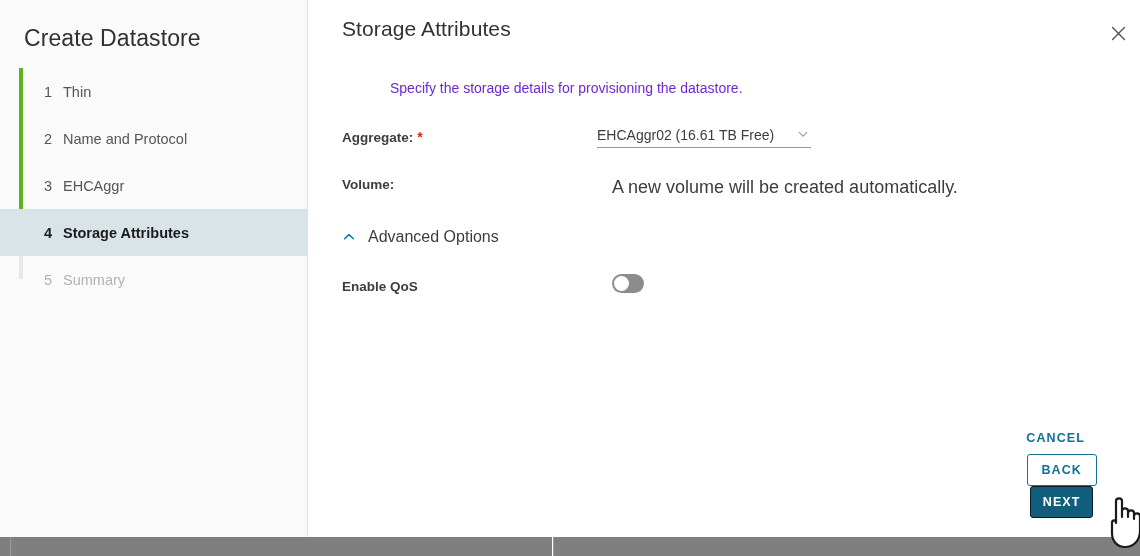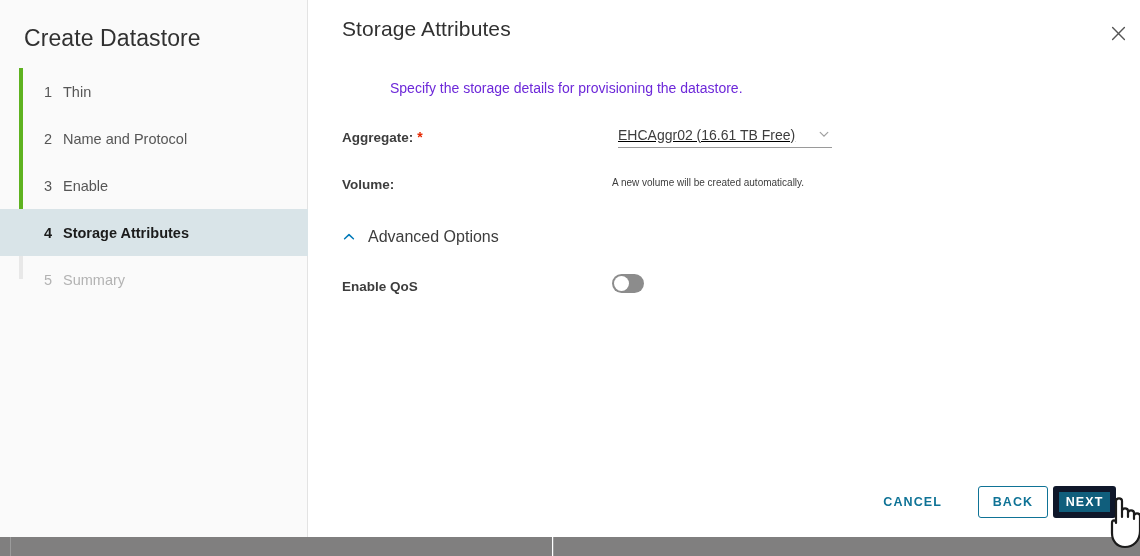--- a/index.html
+++ b/index.html
@@ -72,29 +72,28 @@
   .form { position:absolute; left:34px; top:126px; width:760px; }
   .row { position:relative; height:48px; }
   .f-label {
     position:absolute; left:0; top:3px;
     font-size:13.5px; font-weight:700; color:#3d3d3d;
     white-space:nowrap;
   }
   .req { color:#e62700; font-weight:700; margin-left:4px; font-size:14px; }
   .f-static {
     position:absolute; left:270px; top:3px;
-    font-size:10px; color:#3d3d3d; white-space:nowrap;
+    font-size:18px; color:#3d3d3d; white-space:nowrap;
   }
   .select {
-    position:absolute; left:276px; top:-4px;
+    position:absolute; left:255px; top:-4px;
     width:214px; height:26px;
     border-bottom:1px solid #9a9a9a;
     display:flex; align-items:center; justify-content:space-between;
     cursor:pointer;
-    text-decoration:underline;
   }
   .select .val { font-size:14px; color:#3d3d3d; white-space:nowrap; }
   .select .chev { color:#a0a0a0; margin-right:2px; }
   .advanced {
     position:absolute; left:34px; top:228px;
     display:flex; align-items:center; gap:12px; cursor:pointer;
   }
   .advanced .tw { color:#0079b8; display:flex; align-items:center; }
   .advanced .atxt { font-size:16px; color:#3d3d3d; }
   .adv-form { position:absolute; left:34px; top:276px; width:760px; }
@@ -104,38 +103,38 @@
     background:#8c8c8c; cursor:pointer;
   }
   .toggle .knob {
     position:absolute; left:2px; top:2px;
     width:15px; height:15px; border-radius:50%;
     background:#ffffff;
   }
   
   .footer {
     position:absolute; right:24px; bottom:19px;
-    display:flex; align-items:center; gap:5px;
+    display:flex; align-items:center; gap:0;flex-direction:column;
   }
   .btn {
     height:32px; font-size:12.5px; font-weight:600;
     letter-spacing:1.1px; cursor:pointer;
     display:flex; align-items:center; justify-content:center;
     border-radius:3px;
   }
   .btn-flat {
     background:transparent; border:1px solid transparent;
     color:#0f7396; padding:0 18px; margin-right:12px;
   }
   .btn-outline {
     background:#ffffff; border:1px solid #0f7396;
     color:#0f7396; width:70px; 
   }
   .btn-primary {
-    background:#105e7c; border:6px solid #0f172a;
+    background:#105e7c; border:1px solid #0f172a;
     color:#ffffff; width:63px;
   }
   
   .bg-strip {
     position:absolute; left:0; top:537px;
     width:1140px; height:19px;
     background:#ffffff;
   }
   .strip-seg {
     position:absolute; top:0; height:19px; background:#807f7f;
@@ -165,21 +164,21 @@
       <div class="step">
         <span class="num">1</span>
         <span class="lbl">Thin</span>
       </div>
       <div class="step">
         <span class="num">2</span>
         <span class="lbl">Name and Protocol</span>
       </div>
       <div class="step">
         <span class="num">3</span>
-        <span class="lbl">Enable</span>
+        <span class="lbl">EHCAggr</span>
       </div>
       <div class="step active">
         <span class="num">4</span>
         <span class="lbl">Storage Attributes</span>
       </div>
       <div class="step disabled">
         <span class="num">5</span>
         <span class="lbl">Summary</span>
       </div>
     </div>

